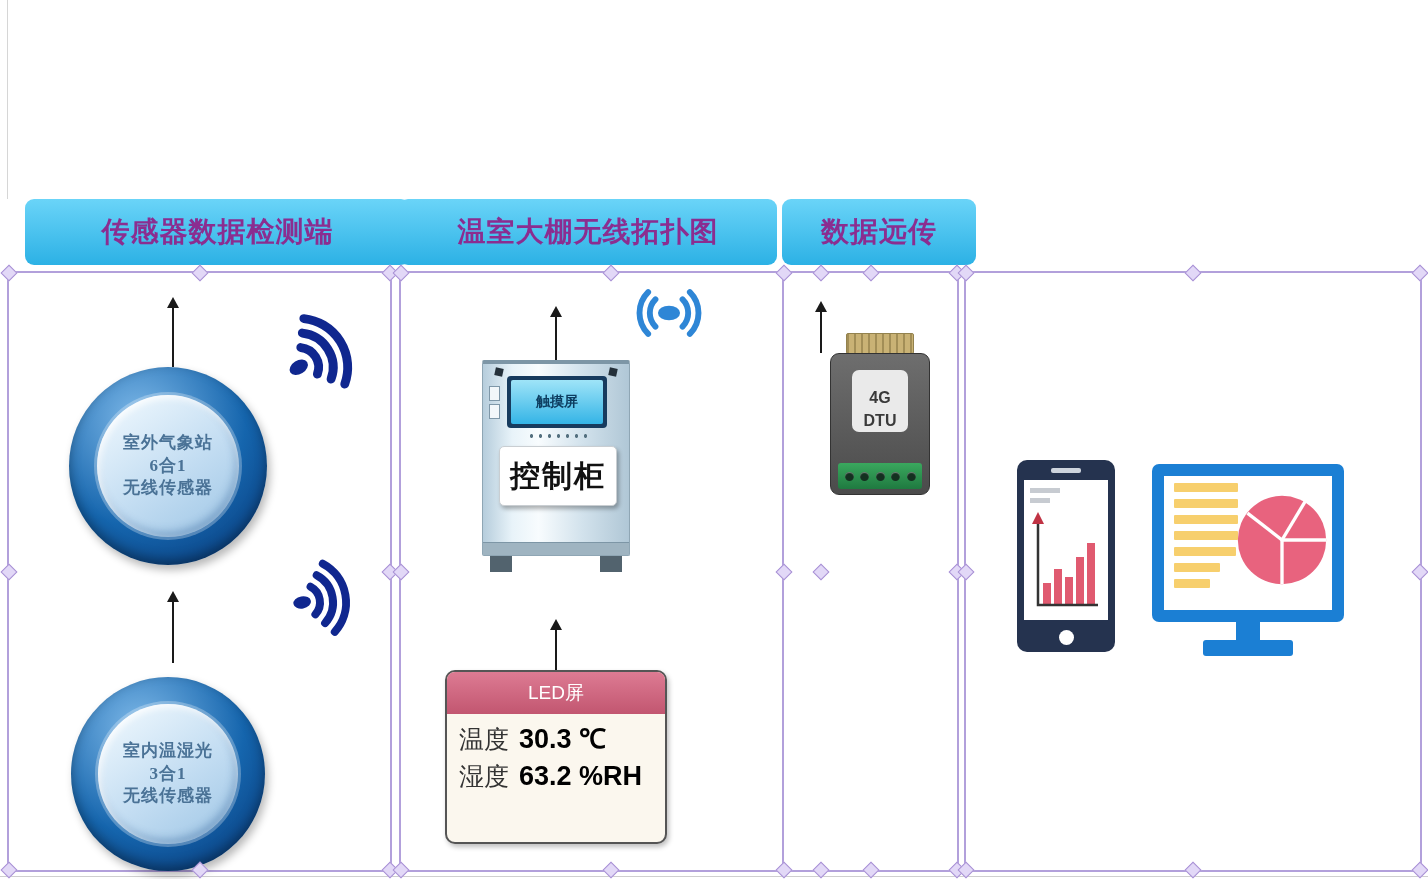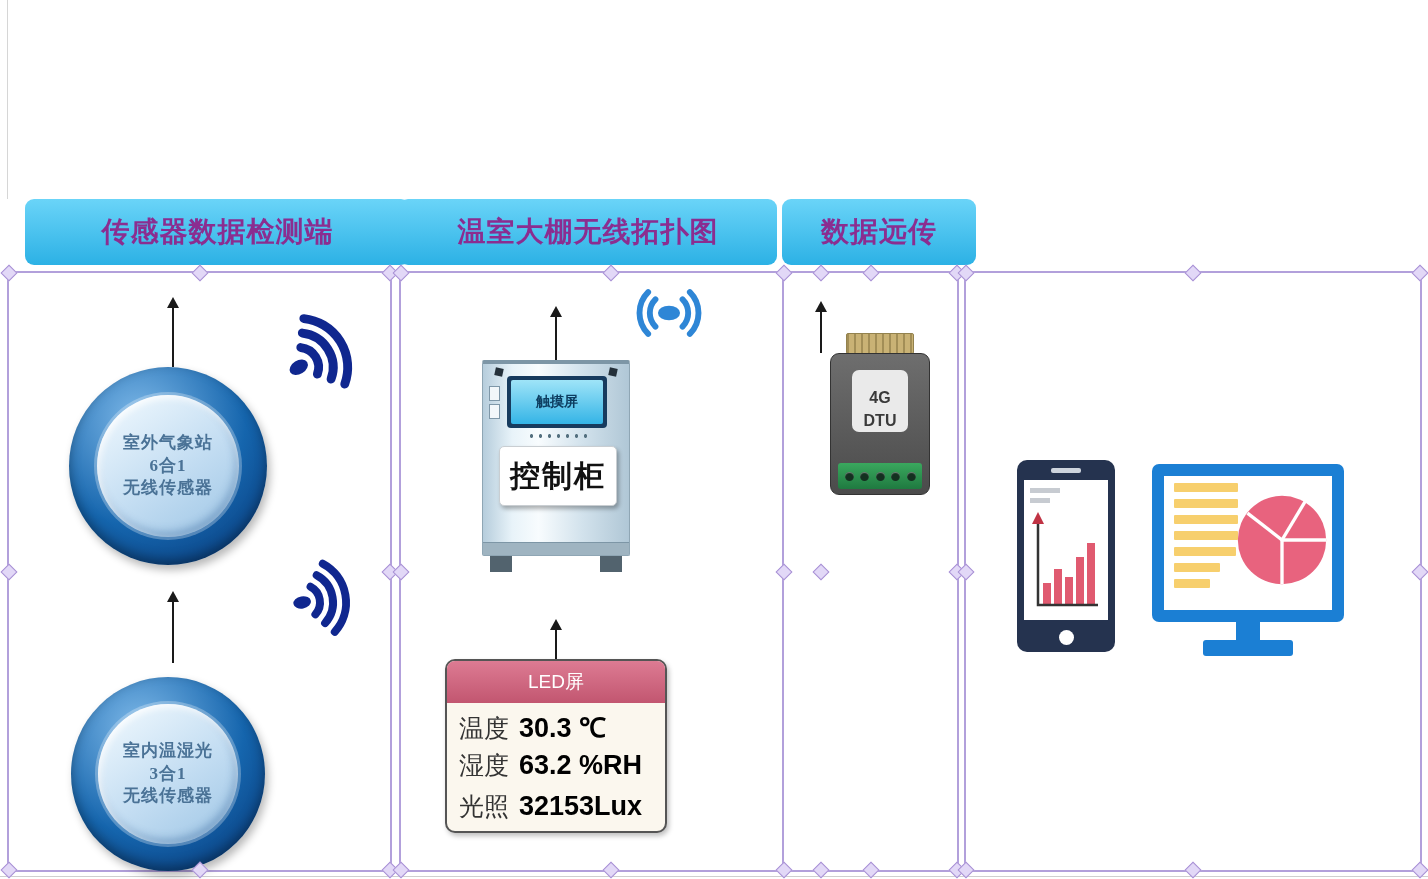--- a/index.html
+++ b/index.html
@@ -64,21 +64,21 @@
   .cab-dots{position:absolute;left:44px;top:69px;width:62px;height:6px;
     background-image:radial-gradient(circle,#54707f 1.6px,transparent 2px);background-size:9px 6px;background-position:left center;background-repeat:repeat-x;}
   .cab-label{position:absolute;left:16px;top:82px;width:116px;height:58px;background:#fff;border:1px solid #c9ced2;border-radius:5px;
     box-shadow:2px 3px 4px rgba(0,0,0,.3);text-align:center;line-height:58px;font-size:30px;font-weight:bold;color:#111;letter-spacing:2px;}
   .cab-base{position:absolute;left:0;bottom:0;width:100%;height:13px;background:#9fb4c1;border-top:1px solid #7d96a6;box-sizing:border-box;}
   .cab-leg{position:absolute;top:196px;width:22px;height:16px;background:#52636e;}
   .leg-l{left:8px;}
   .leg-r{right:8px;}
 
   
-  .led{position:absolute;left:44px;top:386px;width:222px;height:174px;border:2px solid #555;border-radius:10px;background:#fbf7ee;overflow:hidden;box-shadow:2px 3px 5px rgba(0,0,0,.25);box-sizing:border-box;}
+  .led{position:absolute;left:44px;top:397px;width:222px;height:174px;border:2px solid #555;border-radius:10px;background:#fbf7ee;overflow:hidden;box-shadow:2px 3px 5px rgba(0,0,0,.25);box-sizing:border-box;}
   .led-header{height:42px;background:linear-gradient(180deg,#dd7b93,#c25670);color:#fff;text-align:center;line-height:42px;font-size:19px;}
   .led-rows{padding:5px 20px 0 12px;border-radius:9px;}
   .led-row{display:flex;align-items:baseline;height:41px;}
   .led-label{font-size:25px;color:#333;}
   .led-value{font-size:27px;font-weight:bold;color:#000;margin-left:10px;white-space:nowrap;}
 
   
   .dtu-conn{position:absolute;left:62px;top:60px;width:68px;height:21px;background:#c9b275;border:1px solid #93824e;border-radius:2px;box-sizing:border-box;
     background-image:repeating-linear-gradient(90deg,rgba(90,75,30,.35) 0 2px,transparent 2px 7px);}
   .dtu-body{position:absolute;left:46px;top:80px;width:100px;height:142px;background:linear-gradient(180deg,#6e6e6e,#4b4b4b);border:1px solid #333;border-radius:9px;box-sizing:border-box;}
@@ -203,24 +203,20 @@
       <div class="led-header">LED屏</div>
       <div class="led-rows">
         <div class="led-row">
           <span class="led-label serif">温度</span>
           <span class="led-value">30.3 ℃</span>
         </div>
         <div class="led-row">
           <span class="led-label serif">湿度</span>
           <span class="led-value">63.2 %RH</span>
         </div>
-        <div class="led-row">
-          <span class="led-label serif">光照</span>
-          <span class="led-value">32153Lux</span>
-        </div>
       </div>
     </div>
   <span class="ornament" style="left: 0%; top: 0%;"></span>
       <span class="ornament" style="left: 50%; top: 0%;"></span>
       <span class="ornament" style="left: 100%; top: 0%;"></span>
       <span class="ornament" style="left: 0%; top: 50%;"></span>
       <span class="ornament" style="left: 100%; top: 50%;"></span>
       <span class="ornament" style="left: 0%; top: 100%;"></span>
       <span class="ornament" style="left: 50%; top: 100%;"></span>
       <span class="ornament" style="left: 100%; top: 100%;"></span>

